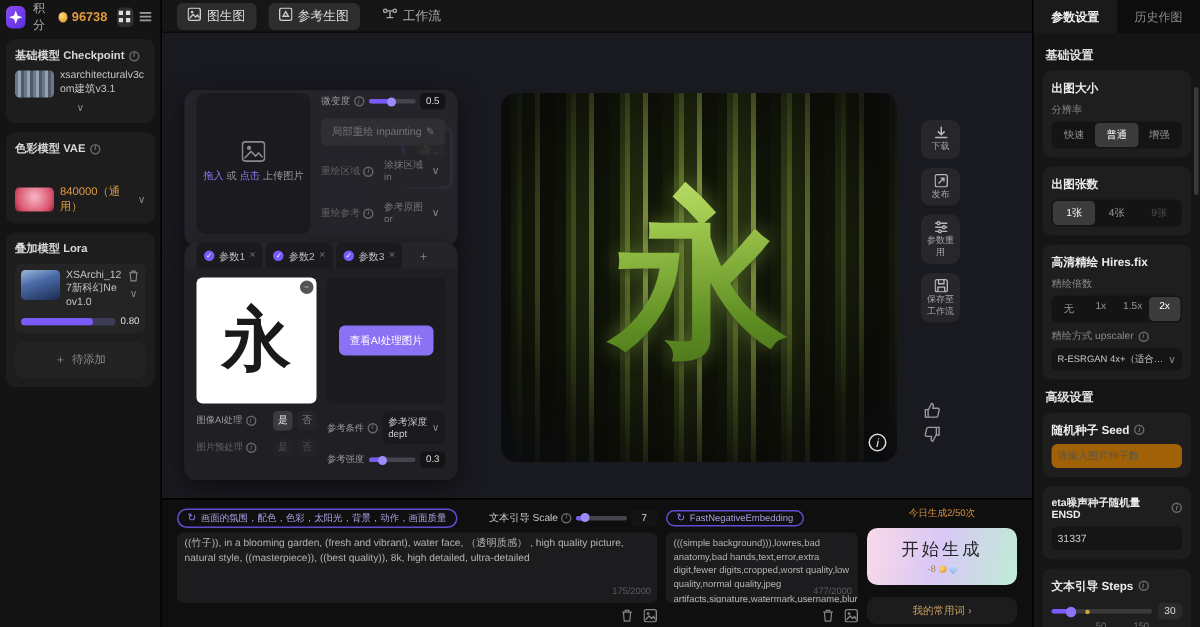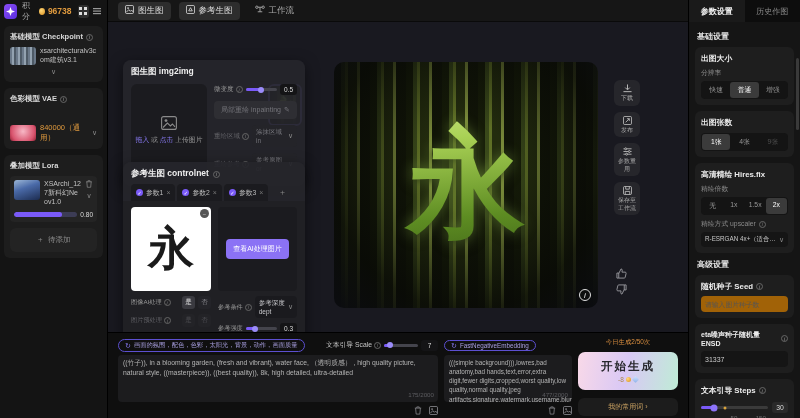--- a/index.html
+++ b/index.html
@@ -114,21 +114,21 @@
   .tagpill{display:inline-flex;align-items:center;gap:3px;border:1px solid #5c4fd0;border-radius:9px;padding:1px 6px;font-size:6.3px;color:#a89fe0;max-width:210px;white-space:nowrap;overflow:hidden;}
   .refresh{color:#8b7cf8;font-size:7px;line-height:1;}
   .refresh::before{content:"↻";}
   .scale-grp{display:flex;align-items:center;gap:3px;margin-left:auto;}
   .scale-label{font-size:6.8px;color:#c8c8c8;display:inline-flex;align-items:center;gap:2px;}
   .ptext{position:relative;flex:1;background:#1c1c1e;border-radius:4px;padding:3px 5px;font-size:6.8px;color:#b4b4b4;line-height:1.45;overflow:hidden;}
   .pcount{position:absolute;right:4px;bottom:2px;font-size:6.2px;color:#5c5c60;}
   .picons{height:11px;display:flex;justify-content:flex-end;align-items:center;gap:7px;color:#85858a;}
   .quota{font-size:6.4px;color:#d98e3f;text-align:center;margin-bottom:2px;}
   .gen-btn{height:44px;border:none;border-radius:7px;background:linear-gradient(100deg,#f9d9e8 0%,#d9c8f5 48%,#bfecd6 100%);display:flex;flex-direction:column;align-items:center;justify-content:center;gap:2px;cursor:pointer;}
-  .gen-label{font-size:11.5px;font-weight:bold;color:#26262b;letter-spacing:2px;}
+  .gen-label{font-size:11.5px;font-weight:normal;color:#26262b;letter-spacing:2px;}
   .gen-cost{display:flex;align-items:center;gap:2px;font-size:6.5px;color:#a8854f;}
   .gem{width:5px;height:5px;border-radius:1px;background:linear-gradient(135deg,#cfe3ff,#8fb0e8);transform:rotate(45deg);}
   .fav-btn{margin-top:5px;height:21px;background:#1c1c1c;border:none;border-radius:6px;color:#c8a061;font-size:7px;display:flex;align-items:center;justify-content:center;gap:3px;}
 
   
   #rpanel{position:absolute;left:688px;top:0;width:112px;height:418px;background:#151515;border-left:1px solid #000;overflow:hidden;}
   .rtabs{display:flex;height:22px;background:#0d0d0d;}
   .rtab{flex:1;display:flex;align-items:center;justify-content:center;font-size:8px;color:#8a8a8a;}
   .rtab.active{background:#1a1a1a;color:#f0f0f0;font-weight:bold;}
   .rbody{padding:6px 6px 0;}
@@ -279,21 +279,20 @@
         <div class="big-glyph">永</div>
         <div class="img-info">i</div>
       </div>
 
       <div class="thumb-strip">
         <div class="bamboo" style="position:absolute;inset:0;"></div>
         <div class="tglyph">永</div>
       </div>
 
       <div class="fpanel" id="img2img-panel">
-        <div class="ph">图生图 img2img</div>
         <div class="i2i-body">
           <div class="upload">
             <svg width="16" height="14" viewBox="0 0 16 14" fill="none" stroke="#8a8a8a" stroke-width="1.1">
                 <rect x="0.6" y="0.6" width="14.8" height="12.8" rx="2"></rect>
                 <circle cx="5" cy="4.6" r="1.4" fill="#8a8a8a" stroke="none"></circle>
                 <path d="M2 11.5 L6.4 7 L9.4 10 L11.4 8 L14 10.8"></path>
               </svg>
             <div class="up-hint">
               <span class="plink">拖入</span>
               <span>或</span>
@@ -335,24 +334,20 @@
               <div class="sel-box">
                   <span>参考原图 or</span>
                   <span class="chev"></span>
                 </div>
             </div>
           </div>
         </div>
       </div>
 
       <div class="fpanel" id="cn-panel">
-        <div class="ph">
-          <span>参考生图 controlnet</span>
-          <span class="info"></span>
-        </div>
         <div class="cn-tabs">
           <div class="cn-tab">
               <span class="ck"></span>
               <span>参数1</span>
               <span class="x"></span>
             </div>
           <div class="cn-tab">
               <span class="ck"></span>
               <span>参数2</span>
               <span class="x"></span>

